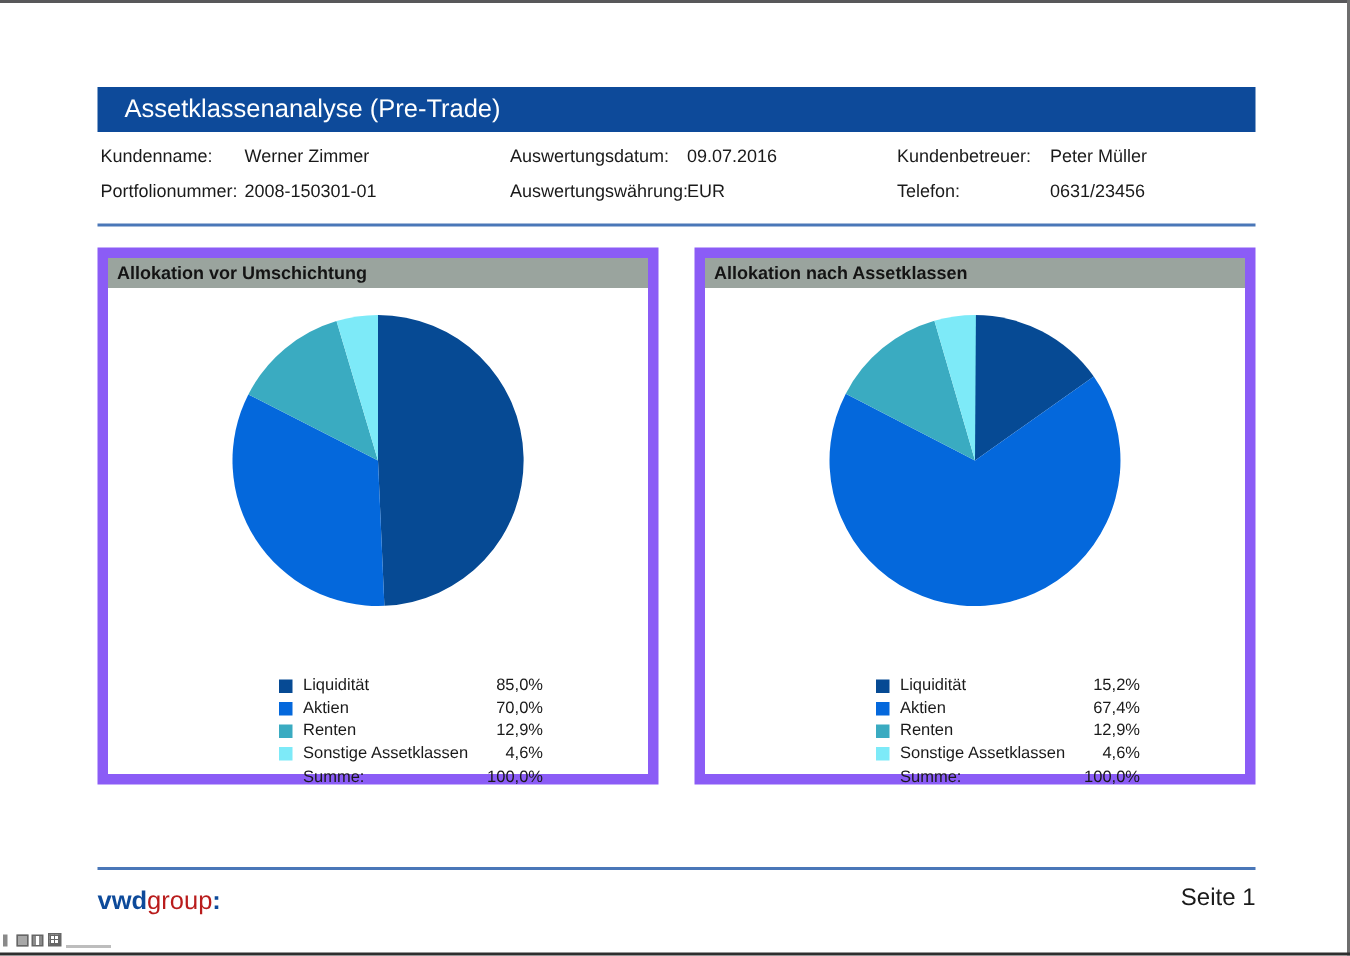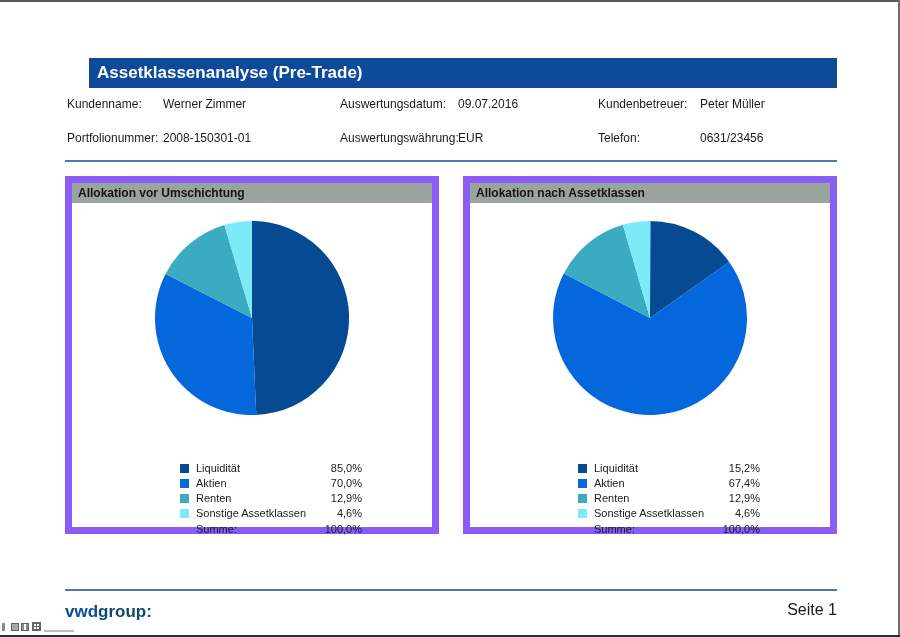--- a/index.html
+++ b/index.html
@@ -10,56 +10,56 @@
   
   .edge-top{position:absolute;top:0;left:0;width:900px;height:2px;background:#58585a;}
   .edge-right{position:absolute;top:0;right:0;width:2px;height:637px;background:#6e6e6e;}
   .edge-bottom{position:absolute;bottom:0;left:0;width:900px;height:2px;background:#2e2e2e;}
 
   
   .page{position:absolute;left:65px;top:58px;width:772px;}
 
   .title-bar{
     height:30px;line-height:30px;background:#0d4a9a;color:#ffffff;
-    font-size:17px;font-weight:bold;padding-left:8px;box-sizing:border-box;margin-left:24px;
+    font-size:17px;font-weight:normal;padding-left:18px;box-sizing:border-box;
   }
 
   .info-grid{
     display:grid;
     grid-template-columns:96px 177px 118px 140px 102px auto;
-    padding:9px 0 4px 2px;row-gap:20px;font-size:12px;
+    padding:9px 0 4px 2px;row-gap:9px;font-size:12px;
   }
   .info-grid span{white-space:nowrap;}
 
   .hrule{height:2px;background:#4a77b8;margin-top:11px;}
 
   .panels{display:flex;justify-content:space-between;margin-top:14px;}
   .panel{
     width:374px;height:358px;border:7px solid #8b5cf6;box-sizing:border-box;
     background:#ffffff;
   }
   .panel-header{
     height:20px;line-height:20px;background:#9aa49e;font-size:12px;font-weight:bold;
     padding-left:6px;color:#141414;
   }
   .pie-svg{display:block;margin:15px auto 0 auto;}
 
   .legend{margin:44px 0 0 108px;width:182px;font-size:11px;}
-  .lrow{display:flex;align-items:center;margin-bottom:3px;}
+  .lrow{display:flex;align-items:center;margin-bottom:3px;margin-left:6px;}
   .lrow.total{margin-top:4px;}
   .sw{width:9px;height:9px;margin-right:7px;flex:0 0 9px;}
   .sw.none{background:transparent;}
   .ll{flex:1;white-space:nowrap;}
   .lv{text-align:right;min-width:42px;white-space:nowrap;}
 
   .footer-rule{height:2px;background:#4a77b8;margin-top:55px;}
   .footer{display:flex;justify-content:space-between;align-items:flex-end;margin-top:10px;}
   .logo{font-size:17px;letter-spacing:0;}
   .logo .vwd{color:#0d4a9a;font-weight:bold;}
-  .logo .grp{color:#0c4a6e;font-weight:bold;}
+  .logo .grp{color:#b91c1c;font-weight:normal;}
   .logo .col{color:#0d4a9a;font-weight:bold;}
   .page-num{font-size:16px;padding-bottom:3px;}
 
   
   .sb-icon{position:absolute;box-sizing:border-box;}
   .sb-1{left:2px;bottom:6px;width:3px;height:8px;background:#8a8a8a;}
   .sb-2{left:11px;bottom:6px;width:8px;height:8px;border:1px solid #666;background:#a8a8a8;}
   .sb-3{left:21px;bottom:6px;width:8px;height:8px;border:1px solid #666;
         background:linear-gradient(90deg,#8a8a8a 0 2px,#fff 2px 4px,#8a8a8a 4px 6px);}
   .sb-4{left:32px;bottom:6px;width:9px;height:9px;border:1px solid #666;

